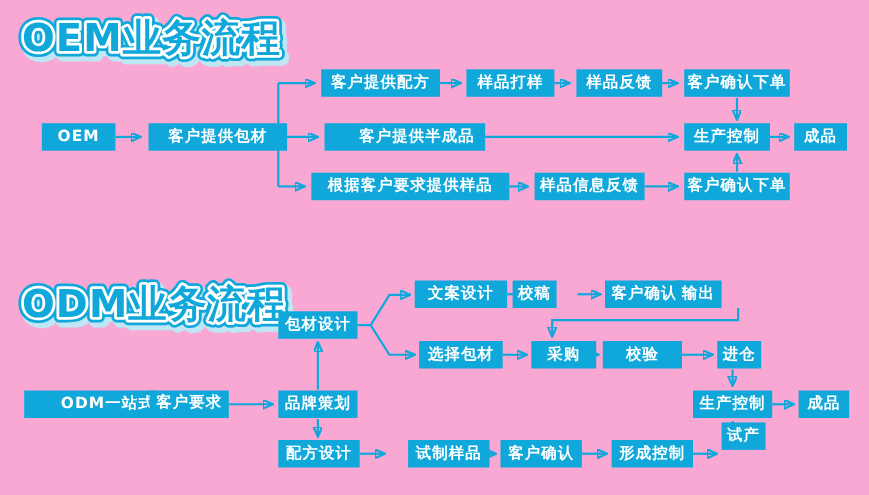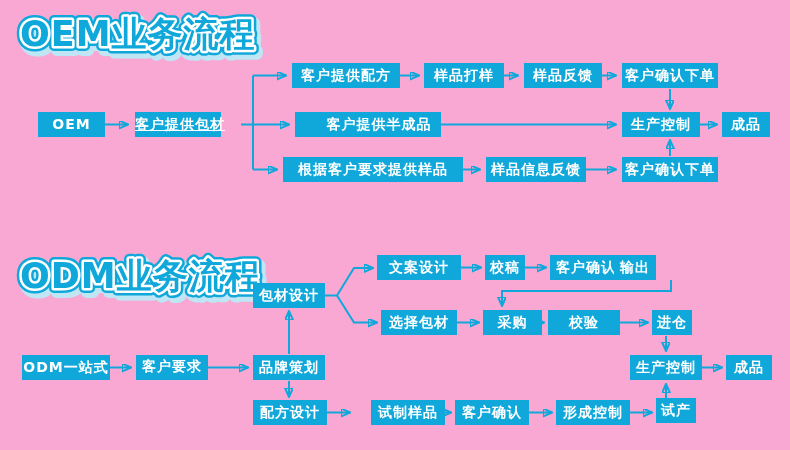--- a/index.html
+++ b/index.html
@@ -88,45 +88,45 @@
     <text class="title-inner" x="6" y="40">OEM业务流程</text>
   </svg>
 
   <svg class="title-svg" style="left:14px;top:248px;" width="250" height="56">
     <text class="title-shadow" x="6" y="40">ODM业务流程</text>
     <text class="title-outer" x="6" y="40">ODM业务流程</text>
     <text class="title-inner" x="6" y="40">ODM业务流程</text>
   </svg>
 
   <div class="node" style="left:38px;top:112px;width:67px;">OEM</div>
-  <div class="node" style="left:135px;top:112px;width:86px;text-decoration:underline;">客户提供包材</div>
+  <div class="node" style="left:135px;top:112px;width:126px;">客户提供包材</div>
   <div class="node" style="left:292px;top:63px;width:108px;">客户提供配方</div>
   <div class="node" style="left:424px;top:63px;width:80px;">样品打样</div>
   <div class="node" style="left:524px;top:63px;width:78px;">样品反馈</div>
   <div class="node" style="left:622px;top:63px;width:96px;">客户确认下单</div>
   <div class="node" style="left:295px;top:112px;width:124px;padding-left:22px;">客户提供半成品</div>
   <div class="node" style="left:622px;top:112px;width:78px;">生产控制</div>
   <div class="node" style="left:722px;top:112px;width:48px;">成品</div>
   <div class="node" style="left:283px;top:157px;width:180px;">根据客户要求提供样品</div>
   <div class="node" style="left:486px;top:157px;width:100px;">样品信息反馈</div>
   <div class="node" style="left:622px;top:157px;width:96px;">客户确认下单</div>
 
-  <div class="node" style="left:22px;top:355px;width:88px;">ODM一站式</div>
+  <div class="node" style="left:22px;top:355px;width:88px;padding-left:32px;">ODM一站式</div>
   <div class="node" style="left:136px;top:355px;width:72px;font-family:Liberation Mono, monospace;">客户要求</div>
   <div class="node" style="left:253px;top:355px;width:72px;">品牌策划</div>
   <div class="node" style="left:253px;top:283px;width:72px;">包材设计</div>
   <div class="node" style="left:377px;top:255px;width:84px;">文案设计</div>
-  <div class="node" style="left:485px;top:255px;width:40px;">校稿</div>
+  <div class="node" style="left:466px;top:255px;width:40px;">校稿</div>
   <div class="node" style="left:550px;top:255px;width:72px;">客户确认</div>
   <div class="node" style="left:614px;top:255px;width:42px;">输出</div>
   <div class="node" style="left:381px;top:310px;width:76px;">选择包材</div>
   <div class="node" style="left:483px;top:310px;width:59px;">采购</div>
   <div class="node" style="left:548px;top:310px;width:72px;">校验</div>
   <div class="node" style="left:652px;top:310px;width:40px;">进仓</div>
   <div class="node" style="left:630px;top:355px;width:72px;">生产控制</div>
   <div class="node" style="left:726px;top:355px;width:46px;">成品</div>
   <div class="node" style="left:253px;top:400px;width:74px;">配方设计</div>
   <div class="node" style="left:371px;top:400px;width:74px;">试制样品</div>
   <div class="node" style="left:455px;top:400px;width:74px;">客户确认</div>
   <div class="node" style="left:556px;top:400px;width:74px;">形成控制</div>
-  <div class="node" style="left:656px;top:398px;width:40px;">试产</div>
+  <div class="node" style="left:656px;top:384px;width:40px;">试产</div>
 
 </div>
 
 </body></html>

